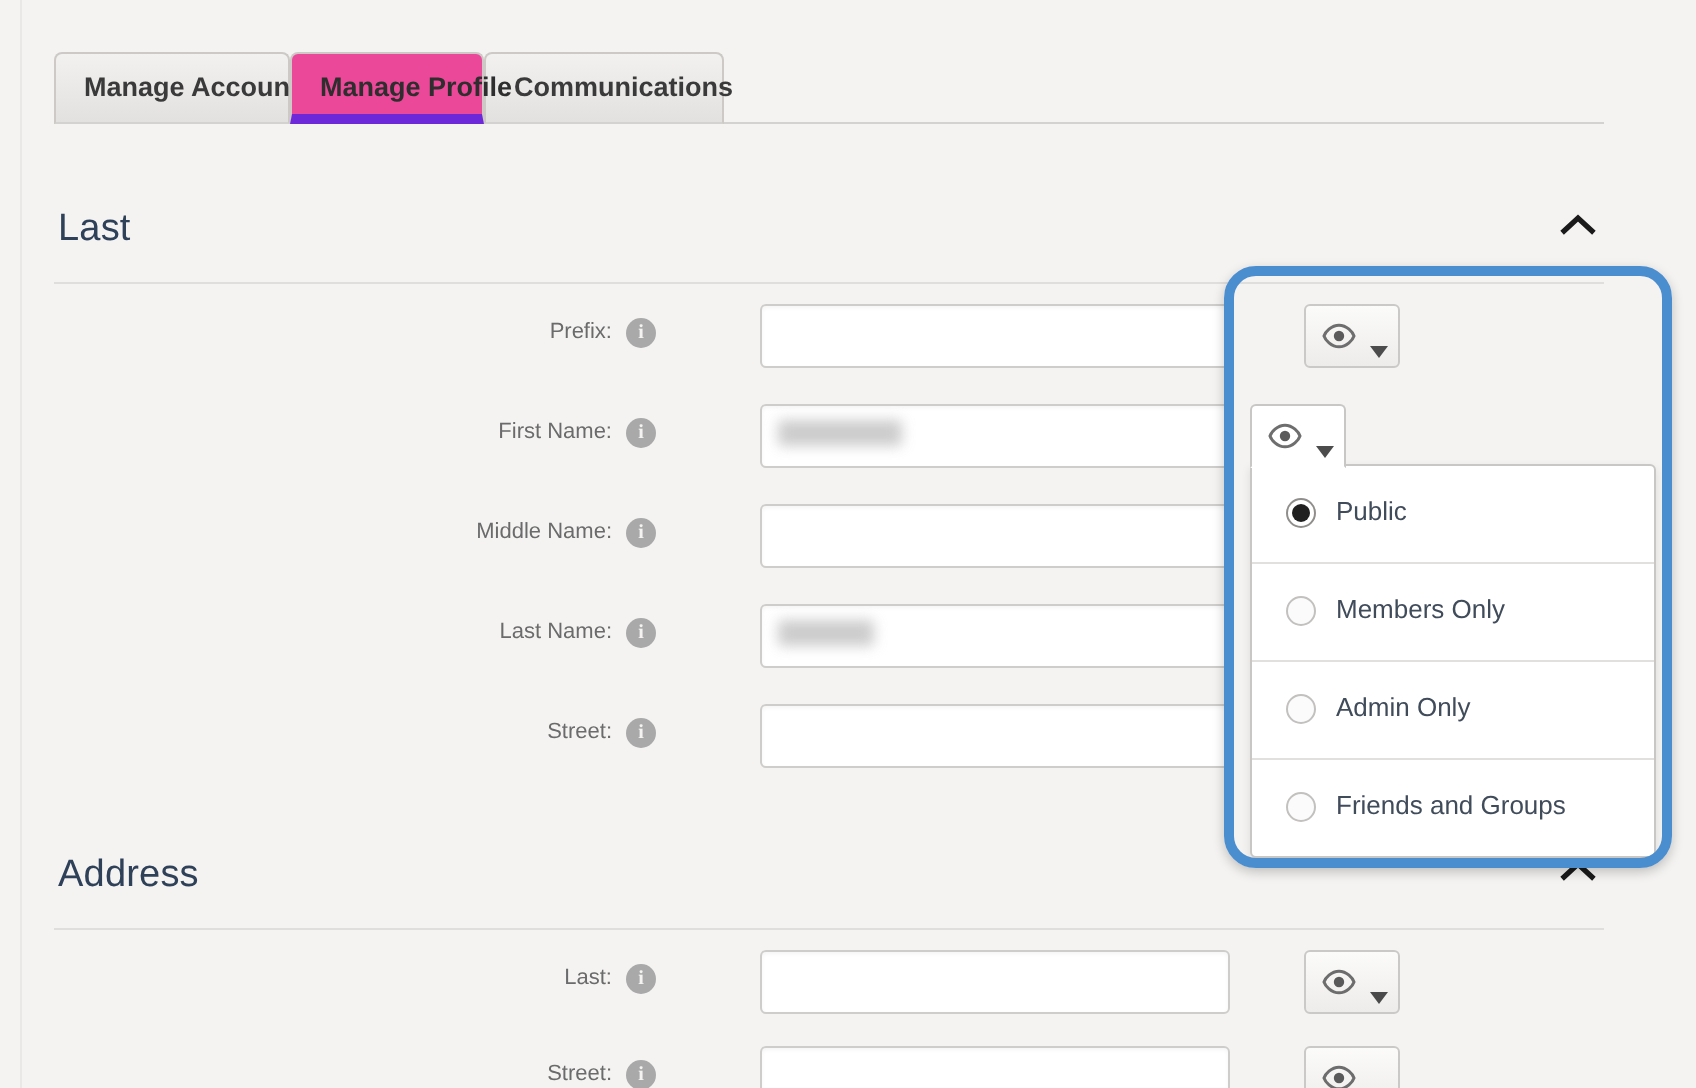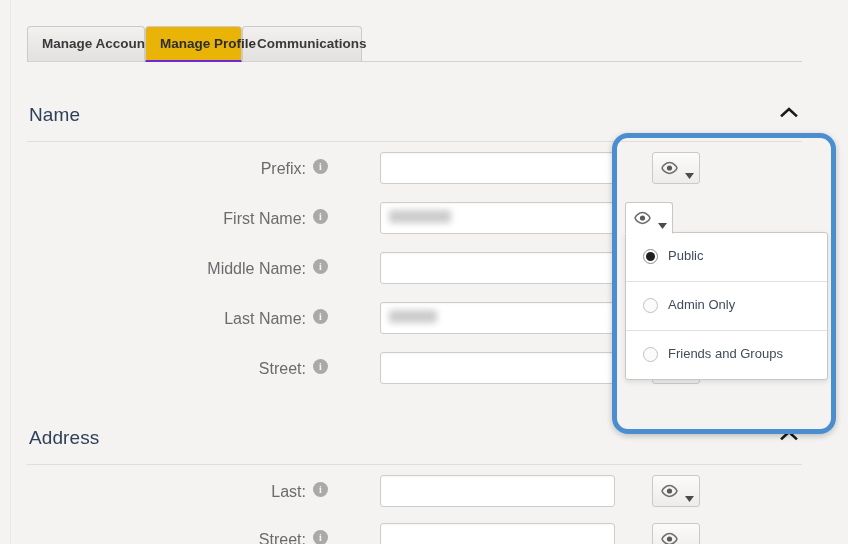--- a/index.html
+++ b/index.html
@@ -54,22 +54,22 @@
     color: #3a3a3a;
     font-size: 13.5px;
     font-weight: bold;
     line-height: 34px;
     text-align: center;
     padding: 0 14px;
     white-space: nowrap;
     cursor: pointer;
   }
   .tab.active {
-    background: #eab308;
-    border-bottom: 2px solid #6d28d9;
+    background: #ec4899;
+    border-bottom: 5px solid #6d28d9;
     color: #2e2e2e;
     z-index: 3;
   }
 
   
   .section-head {
     position: absolute;
     left: 27px;
     width: 775px;
     height: 38px;
@@ -101,21 +101,21 @@
   .form-row {
     position: absolute;
     left: 27px;
     width: 775px;
     height: 34px;
   }
   .row-label {
     position: absolute;
     right: 496px;
     top: 8px;
-    font-size: 16px;
+    font-size: 11px;
     color: #6b6b6b;
     white-space: nowrap;
     text-align: left;
   }
   .info-icon {
     position: absolute;
     right: 474px;
     top: 7px;
     width: 15px; height: 15px;
     border-radius: 50%;
@@ -255,21 +255,21 @@
   <div class="page-rail left"></div>
 
   <div id="tabbar">
       <div class="tab" style="left: 0px; width: 118px;">Manage Account</div>
       <div class="tab active" style="left: 118px; width: 97px;">Manage Profile</div>
       <div class="tab" style="left: 215px; width: 120px;">Communications</div>
     </div>
 
   <div id="sections-root">
       <div class="section-head" style="top: 104px;">
-        <div class="section-title">Name</div>
+        <div class="section-title">Last</div>
         <div class="section-rule"></div>
         <div class="collapse-caret">
           <svg width="18" height="12" viewBox="0 0 18 12">
             <path d="M2 9.5 L9 3 L16 9.5" fill="none" stroke="#1a1a1a" stroke-width="2.6" stroke-linecap="square"></path>
           </svg>
         </div>
       </div>
       <div class="form-row" style="top: 152px;">
         <div class="row-label">Prefix:</div>
         <div class="info-icon">i</div>
@@ -384,20 +384,24 @@
     </span>
   </div>
 
   <div id="privacy-menu">
       <div class="menu-item">
         <span class="radio checked"></span>
         <span class="menu-label">Public</span>
       </div>
       <div class="menu-item">
         <span class="radio"></span>
+        <span class="menu-label">Members Only</span>
+      </div>
+      <div class="menu-item">
+        <span class="radio"></span>
         <span class="menu-label">Admin Only</span>
       </div>
       <div class="menu-item">
         <span class="radio"></span>
         <span class="menu-label">Friends and Groups</span>
       </div>
     </div>
 
   <div id="highlight"></div>
 

